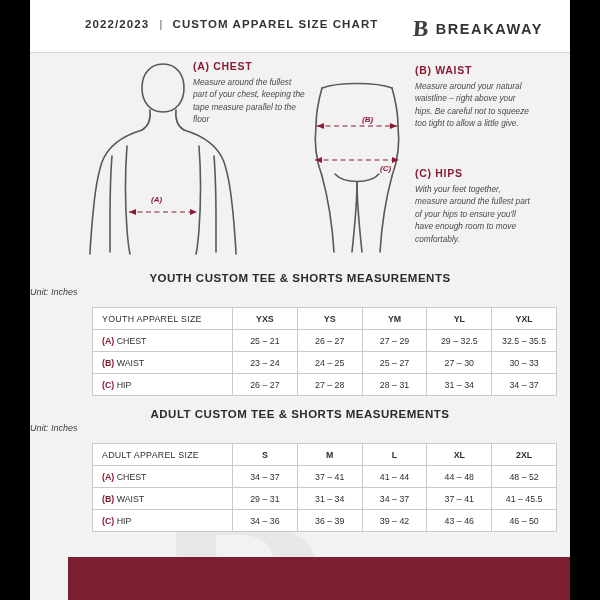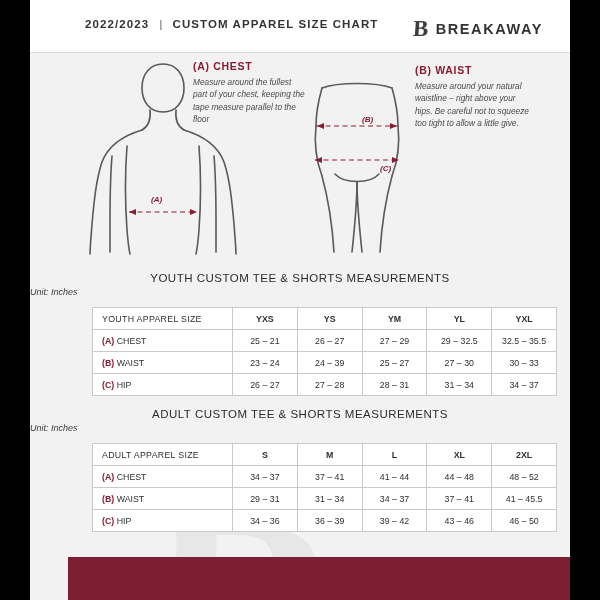--- a/index.html
+++ b/index.html
@@ -125,21 +125,21 @@
     font-style: italic;
   }
   .lbl-a { left: 121px; top: 143px; }
   .lbl-b { left: 332px; top: 63px; }
   .lbl-c { left: 350px; top: 112px; }
 
   
   .sec-title {
     text-align: center;
     font-size: 11.5px;
-    font-weight: normal;
+    font-weight: bold;
     letter-spacing: 0.5px;
     color: #2b2b2b;
   }
   .sec-sub {
     font-size: 9px;
     font-style: italic;
     color: #3c3c3c;
     margin-top: 3px;
   }
   .sec-youth { position: absolute; left: 0; top: 272px; width: 540px; }
@@ -271,20 +271,24 @@
     </svg>
 
     <div class="anno-chest">
       <div class="anno-title">(A) CHEST</div>
       <div class="anno-body">Measure around the fullest part of your chest, keeping the tape measure parallel to the floor</div>
     </div>
     <div class="anno-waist">
       <div class="anno-title">(B) WAIST</div>
       <div class="anno-body">Measure around your natural waistline – right above your hips. Be careful not to squeeze too tight to allow a little give.</div>
     </div>
+    <div class="anno-hips">
+      <div class="anno-title">(C) HIPS</div>
+      <div class="anno-body">With your feet together, measure around the fullest part of your hips to ensure you'll have enough room to move comfortably.</div>
+    </div>
 
     <div class="lbl lbl-a">(A)</div>
     <div class="lbl lbl-b">(B)</div>
     <div class="lbl lbl-c">(C)</div>
   </div>
 
   <div class="sec-youth">
     <div class="sec-title">YOUTH CUSTOM TEE &amp; SHORTS MEASUREMENTS</div>
     <div class="sec-sub">Unit: Inches</div>
   </div>
@@ -312,21 +316,21 @@
           <td>27 – 29</td>
           <td>29 – 32.5</td>
           <td>32.5 – 35.5</td>
         </tr>
         <tr>
           <td class="rowhead">
             <span class="code">(B)</span>
             <span class="word">WAIST</span>
           </td>
           <td>23 – 24</td>
-          <td>24 – 39</td>
+          <td>24 – 25</td>
           <td>25 – 27</td>
           <td>27 – 30</td>
           <td>30 – 33</td>
         </tr>
         <tr>
           <td class="rowhead">
             <span class="code">(C)</span>
             <span class="word">HIP</span>
           </td>
           <td>26 – 27</td>

